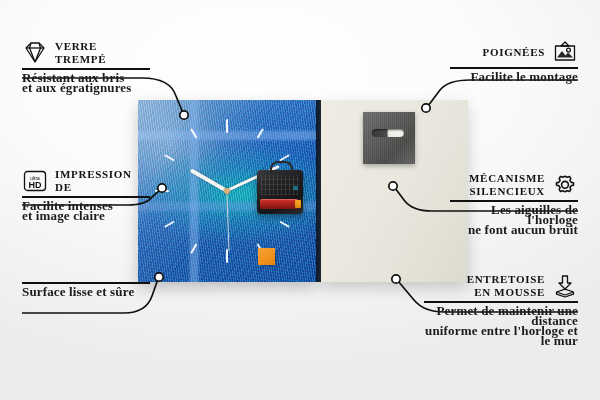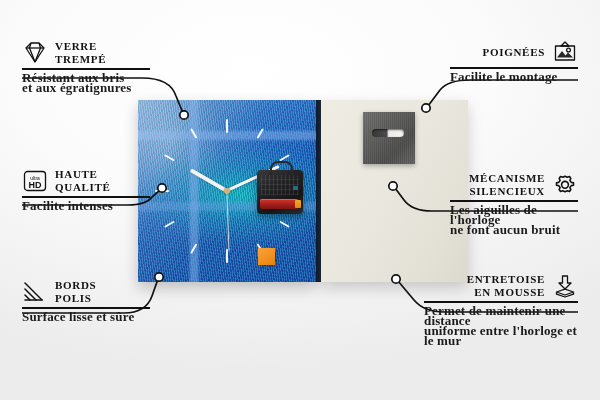--- a/index.html
+++ b/index.html
@@ -100,21 +100,21 @@
   .co-rule{height:1.6px;background:#111;margin-top:3px;}
   .co-desc{
     font-family:"Liberation Serif",serif;color:#1b1b1b;font-size:13px;
     line-height:10.2px;margin-top:3px;letter-spacing:.15px;font-weight:bold;
   }
   .left .co-head{justify-content:flex-start;}
   .left .co-title{text-align:left;}
   .left .co-desc{text-align:left;}
   .right .co-head{justify-content:flex-end;}
   .right .co-title{text-align:right;}
-  .right .co-desc{text-align:left;}
+  .right .co-desc{text-align:right;}
   .icon{flex:0 0 auto;display:block;}
   
   #wires{position:absolute;left:0;top:0;width:600px;height:400px;pointer-events:none;}
 </style>
 </head>
 <body>
 
 <div id="stage">
 
   <div class="product">
@@ -228,42 +228,29 @@
   </div>
 
   <div class="callout left" style="left:22px;top:168px;width:128px;">
     <div class="co-head">
       <svg class="icon" width="26" height="24" viewBox="0 0 26 24">
         <rect x="2.5" y="2.5" width="21" height="19" rx="3" fill="none" stroke="#111" stroke-width="1.3"></rect>
         <text x="13" y="10.5" font-family="Liberation Sans, sans-serif" font-size="5" fill="#111" text-anchor="middle">ultra</text>
         <text x="13" y="18.5" font-family="Liberation Sans, sans-serif" font-size="9" font-weight="bold" fill="#111" text-anchor="middle">HD</text>
       </svg>
       <div>
-        <div class="co-title">HAUTE QUALITÉ</div>
+        <div class="co-title">IMPRESSION DE</div>
       </div>
     </div>
     <div class="co-rule" style="width:128px;"></div>
     <div class="co-desc">Facilite intenses</div>
+    <div class="co-desc" style="margin-top:0;">et image claire</div>
   </div>
 
   <div class="callout left" style="left:22px;top:279px;width:128px;">
-    <div class="co-head">
-      <svg class="icon" width="26" height="24" viewBox="0 0 26 24">
-        <g stroke="#111" stroke-width="1.5" stroke-linecap="round">
-          <line x1="3" y1="3" x2="20" y2="20"></line>
-          <line x1="3" y1="9" x2="14" y2="20"></line>
-          <line x1="3" y1="15" x2="8" y2="20"></line>
-          <line x1="3" y1="20" x2="20" y2="20"></line>
-        </g>
-      </svg>
-      <div>
-        <div class="co-title">BORDS</div>
-        <div class="co-title">POLIS</div>
-      </div>
-    </div>
     <div class="co-rule" style="width:128px;"></div>
     <div class="co-desc">Surface lisse et sûre</div>
   </div>
 
   <div class="callout right" style="left:450px;top:40px;width:128px;">
     <div class="co-head">
       <div style="flex:1;">
         <div class="co-title">POIGNÉES</div>
       </div>
       <svg class="icon" width="26" height="24" viewBox="0 0 26 24">

